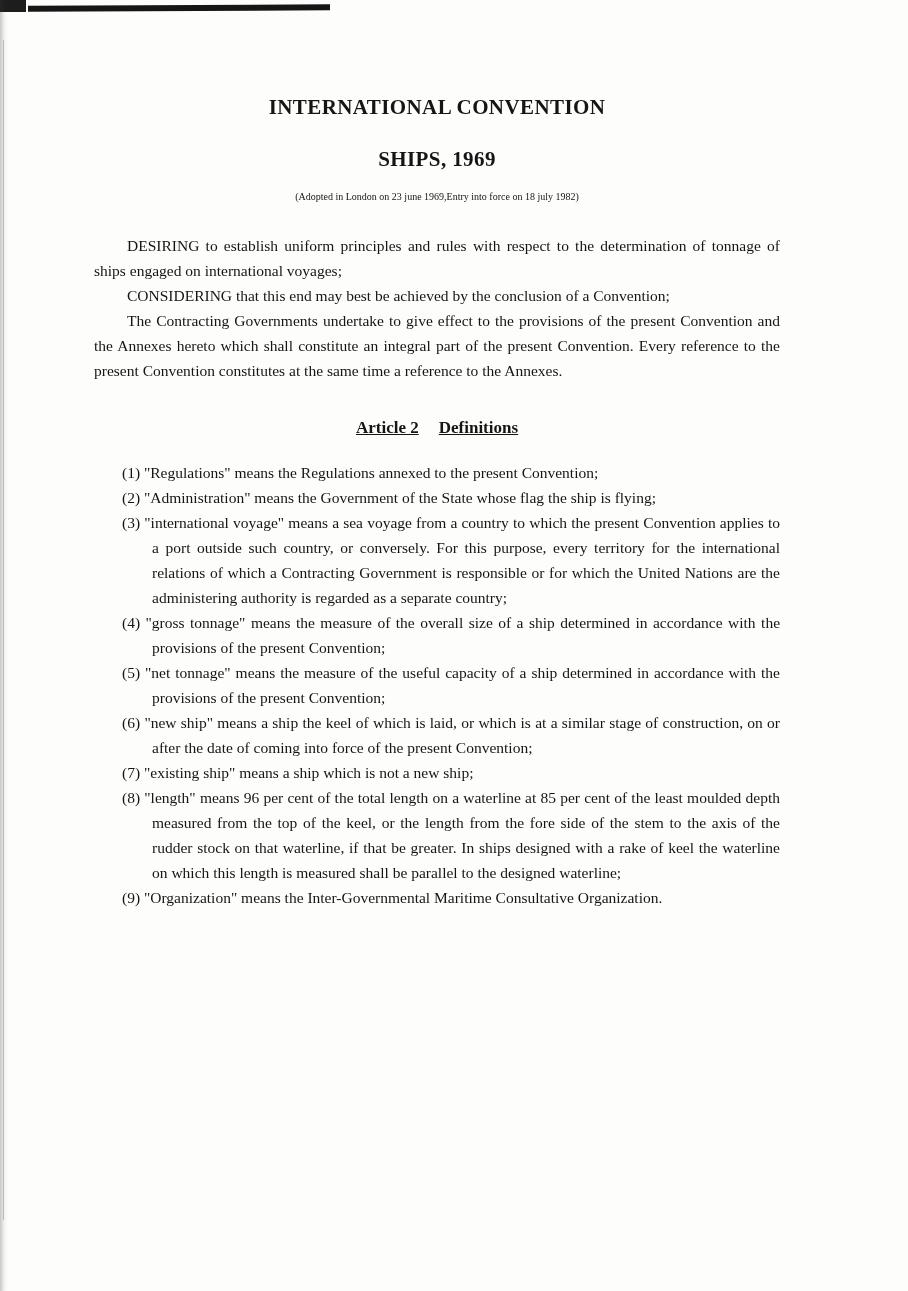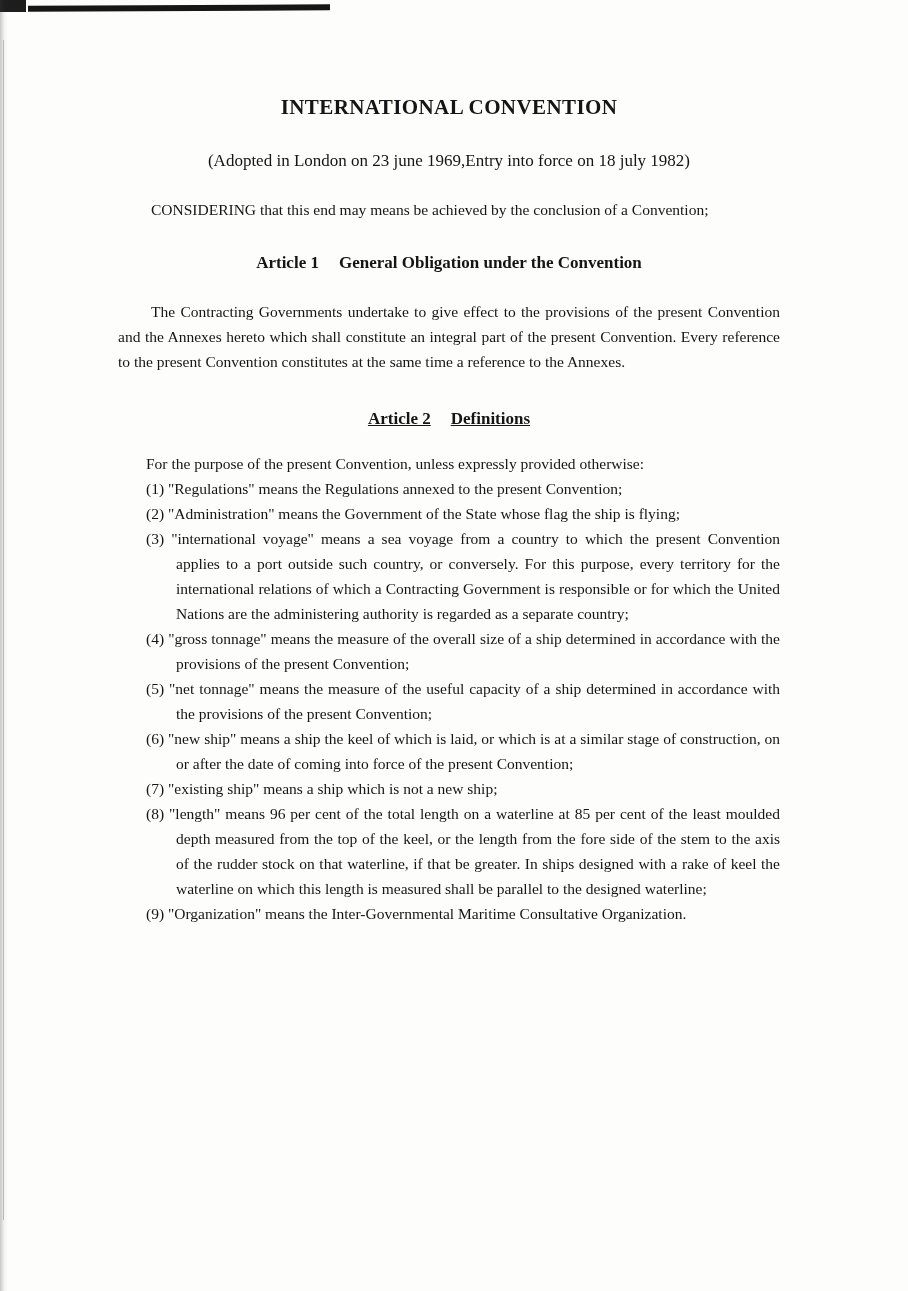--- a/index.html
+++ b/index.html
@@ -38,37 +38,37 @@
   }
   .scan-left-hairline {
     position: absolute;
     left: 3px; top: 40px;
     width: 1px; height: 1180px;
     background: rgba(40,40,40,0.25);
   }
 
   .content {
     position: relative;
-    padding: 96px 128px 0 118px;
+    padding: 96px 128px 0 94px;
     font-size: 15.5px;
     line-height: 25px;
   }
 
   .title-line {
     text-align: center;
     font-weight: bold;
     font-size: 21px;
     line-height: 22px;
     letter-spacing: 0.4px;
     margin-bottom: 30px;
   }
   .title-line.last { margin-bottom: 14px; }
   .adoption-note {
     text-align: center;
-    font-size: 17px;
+    font-size: 10px;
     margin-bottom: 24px;
     font-family: Liberation Serif, serif;
   }
 
   .para {
     text-align: justify;
     text-indent: 33px;
   }
   .article-heading {
     text-align: center;
@@ -97,36 +97,34 @@
 <div class="page">
 
   <div class="scan-corner-mark"></div>
   <div class="scan-top-line"></div>
   <div class="scan-left-edge"></div>
   <div class="scan-left-hairline"></div>
 
   <div class="content">
 
     <div class="title-line">INTERNATIONAL CONVENTION</div>
+    <div class="title-line last">SHIPS, 1969</div>
 
     <div class="adoption-note">(Adopted in London on 23 june 1969,Entry into force on 18 july 1982)</div>
 
-    <div class="para">CONSIDERING that this end may means be achieved by the conclusion of a Convention;</div>
+    <div class="para">DESIRING to establish uniform principles and rules with respect to the determination of tonnage of ships engaged on international voyages;</div>
+    <div class="para">CONSIDERING that this end may best be achieved by the conclusion of a Convention;</div>
 
-    <div class="article-heading">
-      <span class="heading-num">Article 1</span><span class="heading-title">General Obligation under the Convention</span>
-    </div>
 
     <div class="para">The Contracting Governments undertake to give effect to the provisions of the present Convention and the Annexes hereto which shall constitute an integral part of the present Convention. Every reference to the present Convention constitutes at the same time a reference to the Annexes.</div>
 
     <div class="article-heading a2">
       <span class="heading-num">Article 2</span><span class="heading-title">Definitions</span>
     </div>
 
-    <div class="intro-line">For the purpose of the present Convention, unless expressly provided otherwise:</div>
 
     <div class="definitions">
       <div class="definition-item"><span>(1)</span> <span>"Regulations" means the Regulations annexed to the present Convention;</span></div>
       <div class="definition-item"><span>(2)</span> <span>"Administration" means the Government of the State whose flag the ship is flying;</span></div>
       <div class="definition-item"><span>(3)</span> <span>"international voyage" means a sea voyage from a country to which the present Convention applies to a port outside such country, or conversely. For this purpose, every territory for the international relations of which a Contracting Government is responsible or for which the United Nations are the administering authority is regarded as a separate country;</span></div>
       <div class="definition-item"><span>(4)</span> <span>"gross tonnage" means the measure of the overall size of a ship determined in accordance with the provisions of the present Convention;</span></div>
       <div class="definition-item"><span>(5)</span> <span>"net tonnage" means the measure of the useful capacity of a ship determined in accordance with the provisions of the present Convention;</span></div>
       <div class="definition-item"><span>(6)</span> <span>"new ship" means a ship the keel of which is laid, or which is at a similar stage of construction, on or after the date of coming into force of the present Convention;</span></div>
       <div class="definition-item"><span>(7)</span> <span>"existing ship" means a ship which is not a new ship;</span></div>
       <div class="definition-item"><span>(8)</span> <span>"length" means 96 per cent of the total length on a waterline at 85 per cent of the least moulded depth measured from the top of the keel, or the length from the fore side of the stem to the axis of the rudder stock on that waterline, if that be greater. In ships designed with a rake of keel the waterline on which this length is measured shall be parallel to the designed waterline;</span></div>

